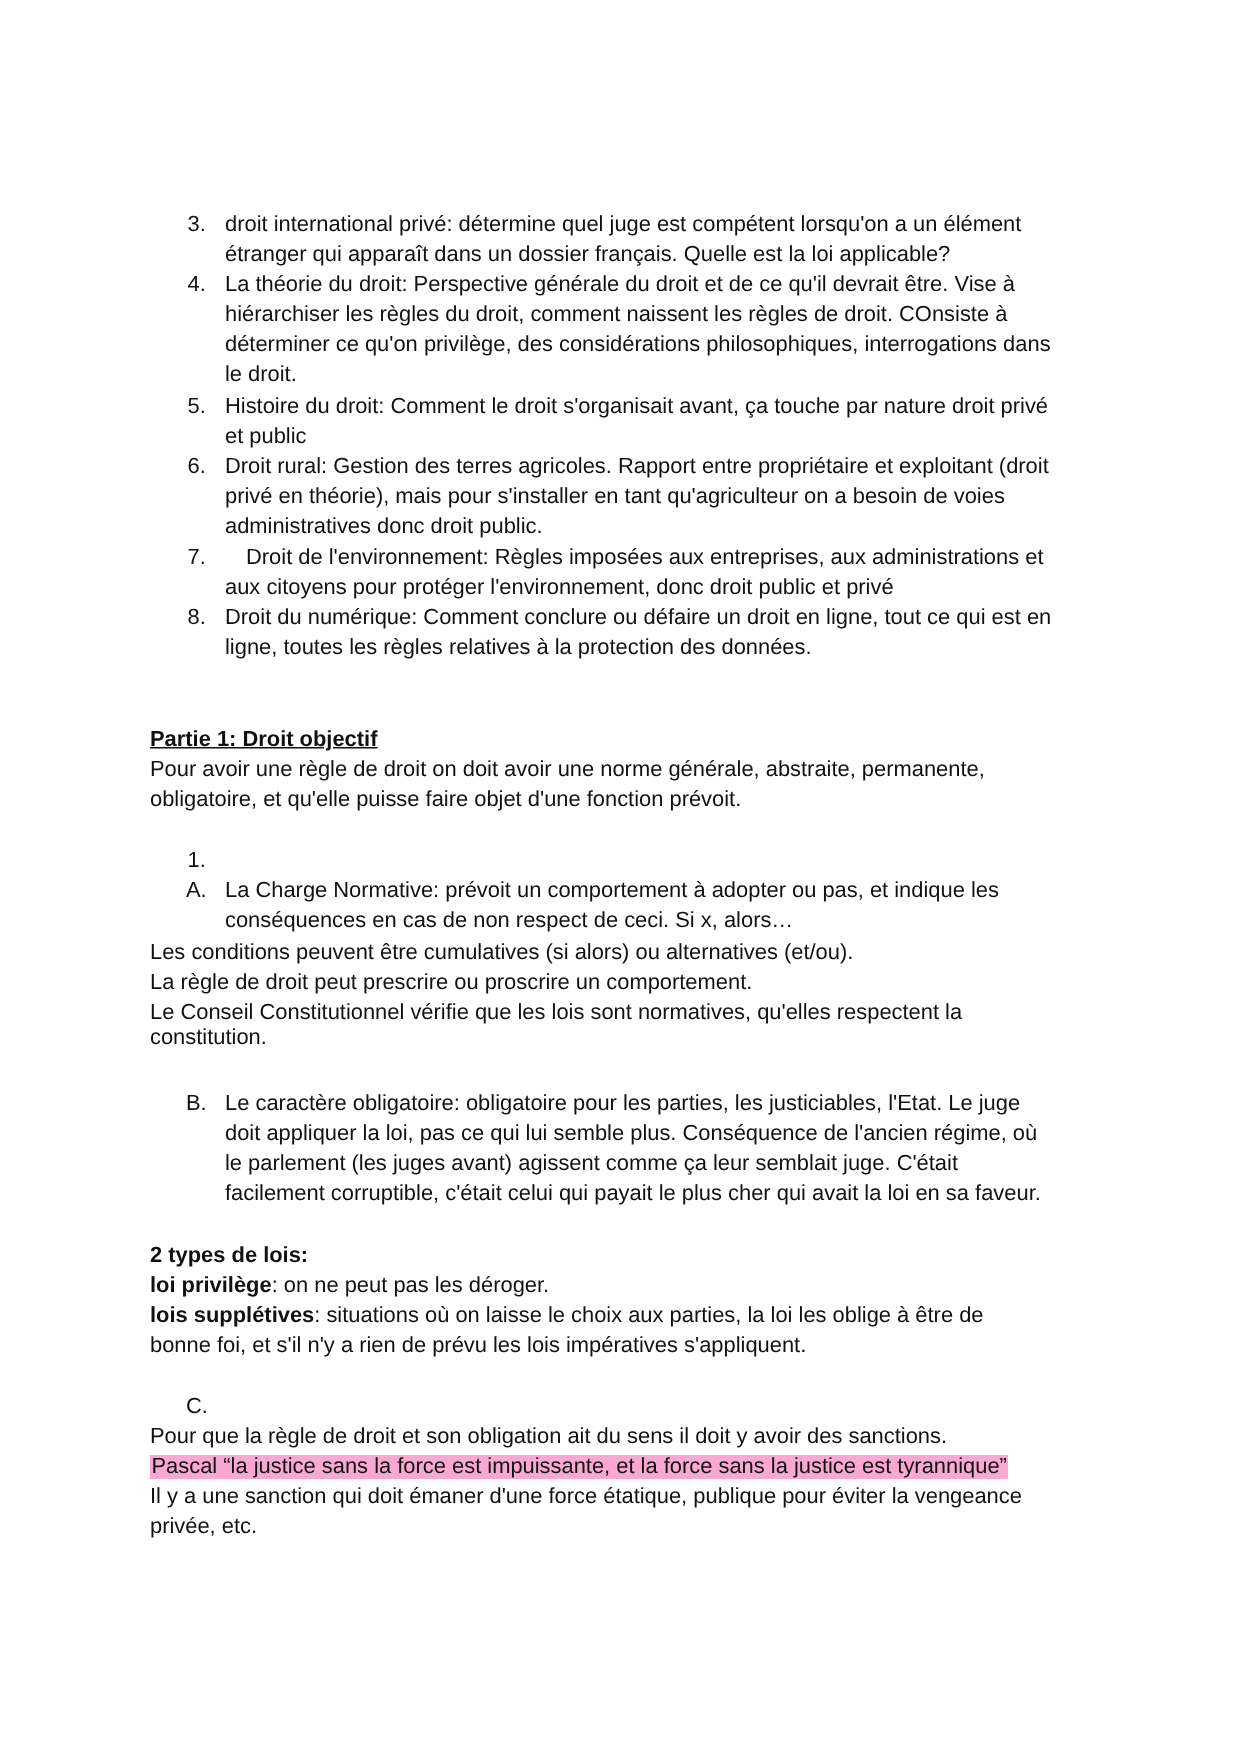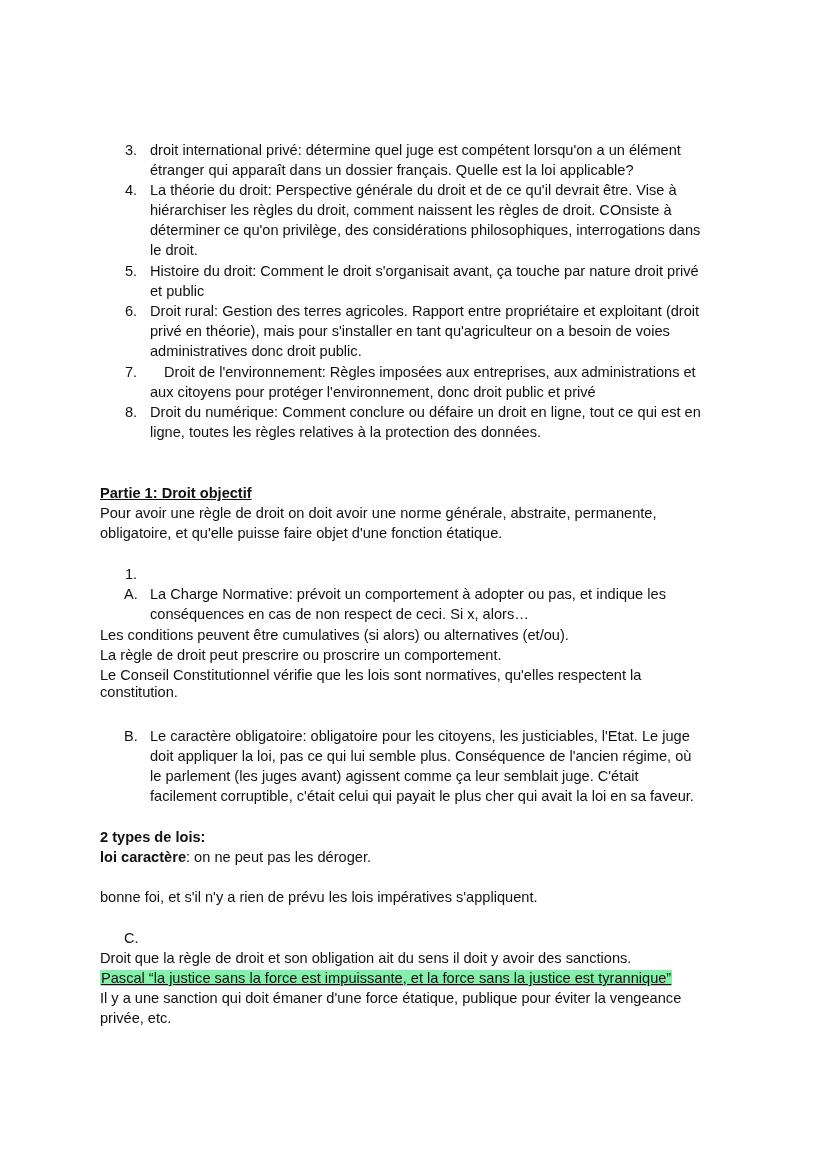--- a/index.html
+++ b/index.html
@@ -5,21 +5,21 @@
     html, body { margin: 0; padding: 0; background: #ffffff; }
     body {
       width: 828px; height: 1169px; position: relative; overflow: hidden;
       font-family: "Liberation Sans", sans-serif; font-size: 14.6px; color: #111;
     }
     .page { position: absolute; left: 0; top: 0; width: 828px; height: 1169px; }
     .line { position: absolute; left: 100px; white-space: nowrap; line-height: 20px; height: 20px; }
     .num { position: absolute; white-space: nowrap; line-height: 20px; height: 20px; }
     .b { font-weight: bold; }
     .u { text-decoration: underline; }
-    .hl { background: #86efac; padding: 0 1px; text-decoration: underline; }
+    .hl { background: #f9a8d4; padding: 0 1px; }
   </style>
 </head>
 <body>
 
 <div class="page">
 
   <div>
     <span class="num" style="left:125px;top:140px">3.</span>
     <span class="line" style="left:150px;top:140px">droit international privé: détermine quel juge est compétent lorsqu'on a un élément</span>
     <span class="line" style="left:150px;top:160px">étranger qui apparaît dans un dossier français. Quelle est la loi applicable?</span>
@@ -43,43 +43,44 @@
     <span class="line" style="left:164px;top:362px">Droit de l'environnement: Règles imposées aux entreprises, aux administrations et</span>
     <span class="line" style="left:150px;top:382px">aux citoyens pour protéger l'environnement, donc droit public et privé</span>
 
     <span class="num" style="left:125px;top:402px">8.</span>
     <span class="line" style="left:150px;top:402px">Droit du numérique: Comment conclure ou défaire un droit en ligne, tout ce qui est en</span>
     <span class="line" style="left:150px;top:422px">ligne, toutes les règles relatives à la protection des données.</span>
   </div>
 
   <span class="line b u" style="top:483px">Partie 1: Droit objectif</span>
   <span class="line" style="top:503px">Pour avoir une règle de droit on doit avoir une norme générale, abstraite, permanente,</span>
-  <span class="line" style="top:523px">obligatoire, et qu'elle puisse faire objet d'une fonction étatique.</span>
+  <span class="line" style="top:523px">obligatoire, et qu'elle puisse faire objet d'une fonction prévoit.</span>
 
   <span class="num" style="left:125px;top:564px">1.</span>
 
   <span class="num" style="left:124px;top:584px">A.</span>
   <span class="line" style="left:150px;top:584px">La Charge Normative: prévoit un comportement à adopter ou pas, et indique les</span>
   <span class="line" style="left:150px;top:604px">conséquences en cas de non respect de ceci. Si x, alors…</span>
 
   <span class="line" style="top:625px">Les conditions peuvent être cumulatives (si alors) ou alternatives (et/ou).</span>
   <span class="line" style="top:645px">La règle de droit peut prescrire ou proscrire un comportement.</span>
   <span class="line" style="top:665px">Le Conseil Constitutionnel vérifie que les lois sont normatives, qu'elles respectent la</span>
   <span class="line" style="top:682px">constitution.</span>
 
   <span class="num" style="left:124px;top:726px">B.</span>
-  <span class="line" style="left:150px;top:726px">Le caractère obligatoire: obligatoire pour les citoyens, les justiciables, l'Etat. Le juge</span>
+  <span class="line" style="left:150px;top:726px">Le caractère obligatoire: obligatoire pour les parties, les justiciables, l'Etat. Le juge</span>
   <span class="line" style="left:150px;top:746px">doit appliquer la loi, pas ce qui lui semble plus. Conséquence de l'ancien régime, où</span>
   <span class="line" style="left:150px;top:766px">le parlement (les juges avant) agissent comme ça leur semblait juge. C'était</span>
   <span class="line" style="left:150px;top:786px">facilement corruptible, c'était celui qui payait le plus cher qui avait la loi en sa faveur.</span>
 
   <span class="line b" style="top:827px">2 types de lois:</span>
-  <span class="line" style="top:847px"><span class="b">loi caractère</span><span>: on ne peut pas les déroger.</span></span>
+  <span class="line" style="top:847px"><span class="b">loi privilège</span><span>: on ne peut pas les déroger.</span></span>
+  <span class="line" style="top:867px"><span class="b">lois supplétives</span><span>: situations où on laisse le choix aux parties, la loi les oblige à être de</span></span>
   <span class="line" style="top:887px">bonne foi, et s'il n'y a rien de prévu les lois impératives s'appliquent.</span>
 
   <span class="num" style="left:124px;top:928px">C.</span>
 
-  <span class="line" style="top:948px">Droit que la règle de droit et son obligation ait du sens il doit y avoir des sanctions.</span>
+  <span class="line" style="top:948px">Pour que la règle de droit et son obligation ait du sens il doit y avoir des sanctions.</span>
   <span class="line" style="top:968px"><span class="hl">Pascal “la justice sans la force est impuissante, et la force sans la justice est tyrannique”</span></span>
   <span class="line" style="top:988px">Il y a une sanction qui doit émaner d'une force étatique, publique pour éviter la vengeance</span>
   <span class="line" style="top:1008px">privée, etc.</span>
 
 </div>
 
 </body></html>

